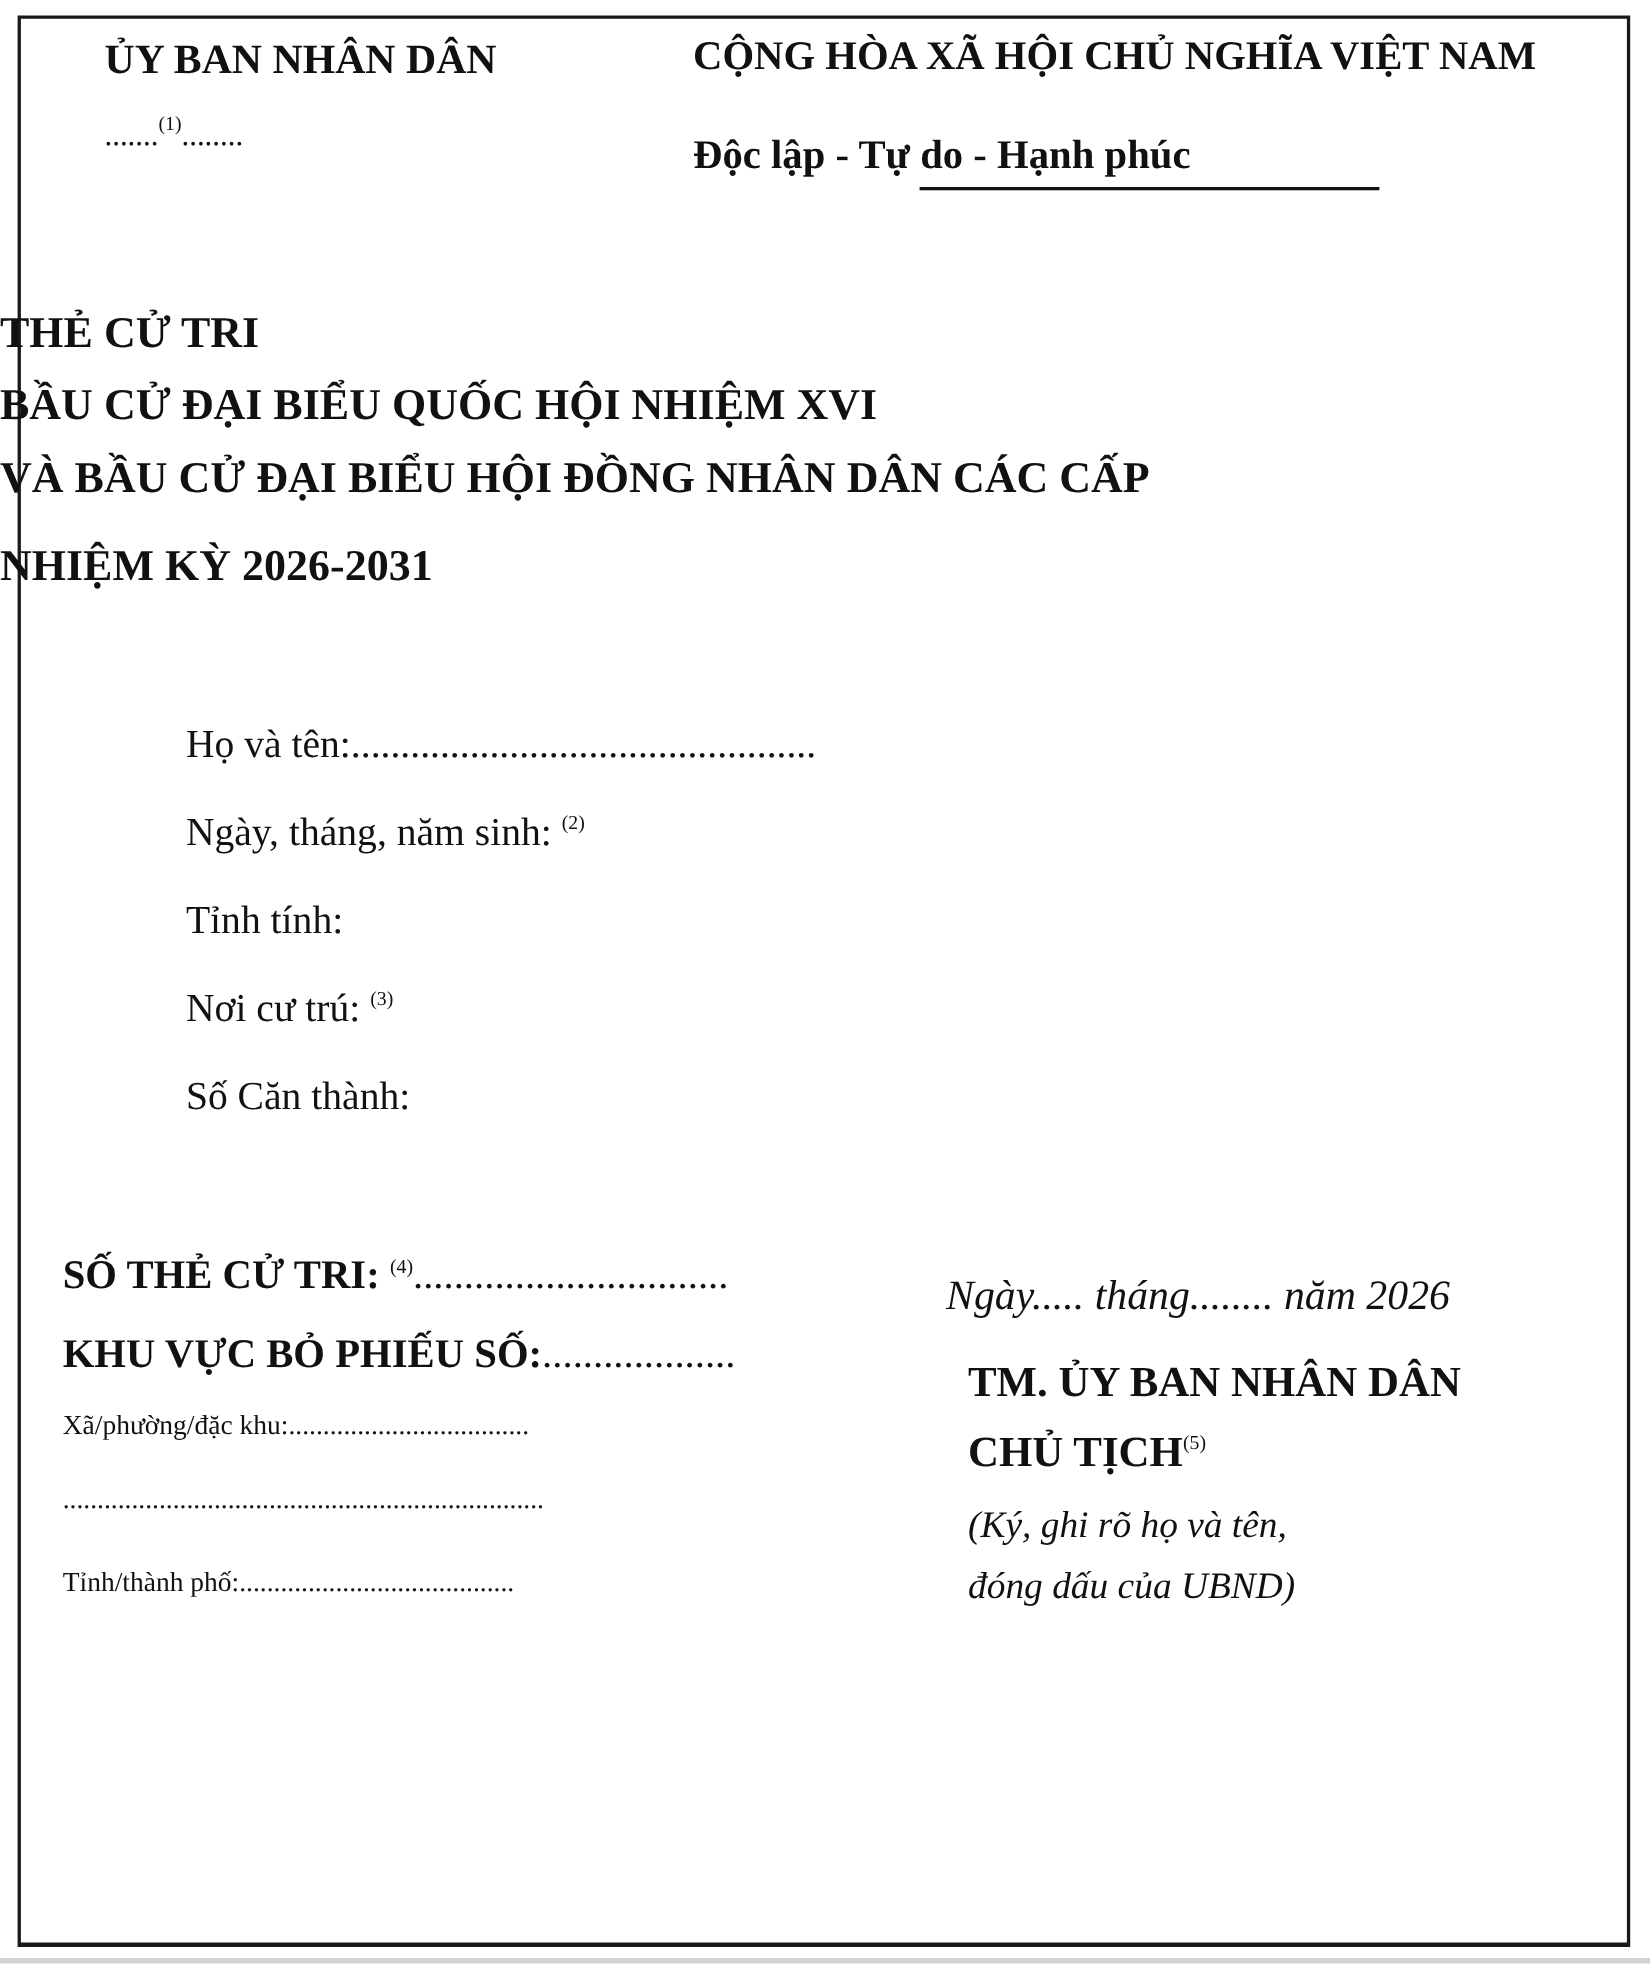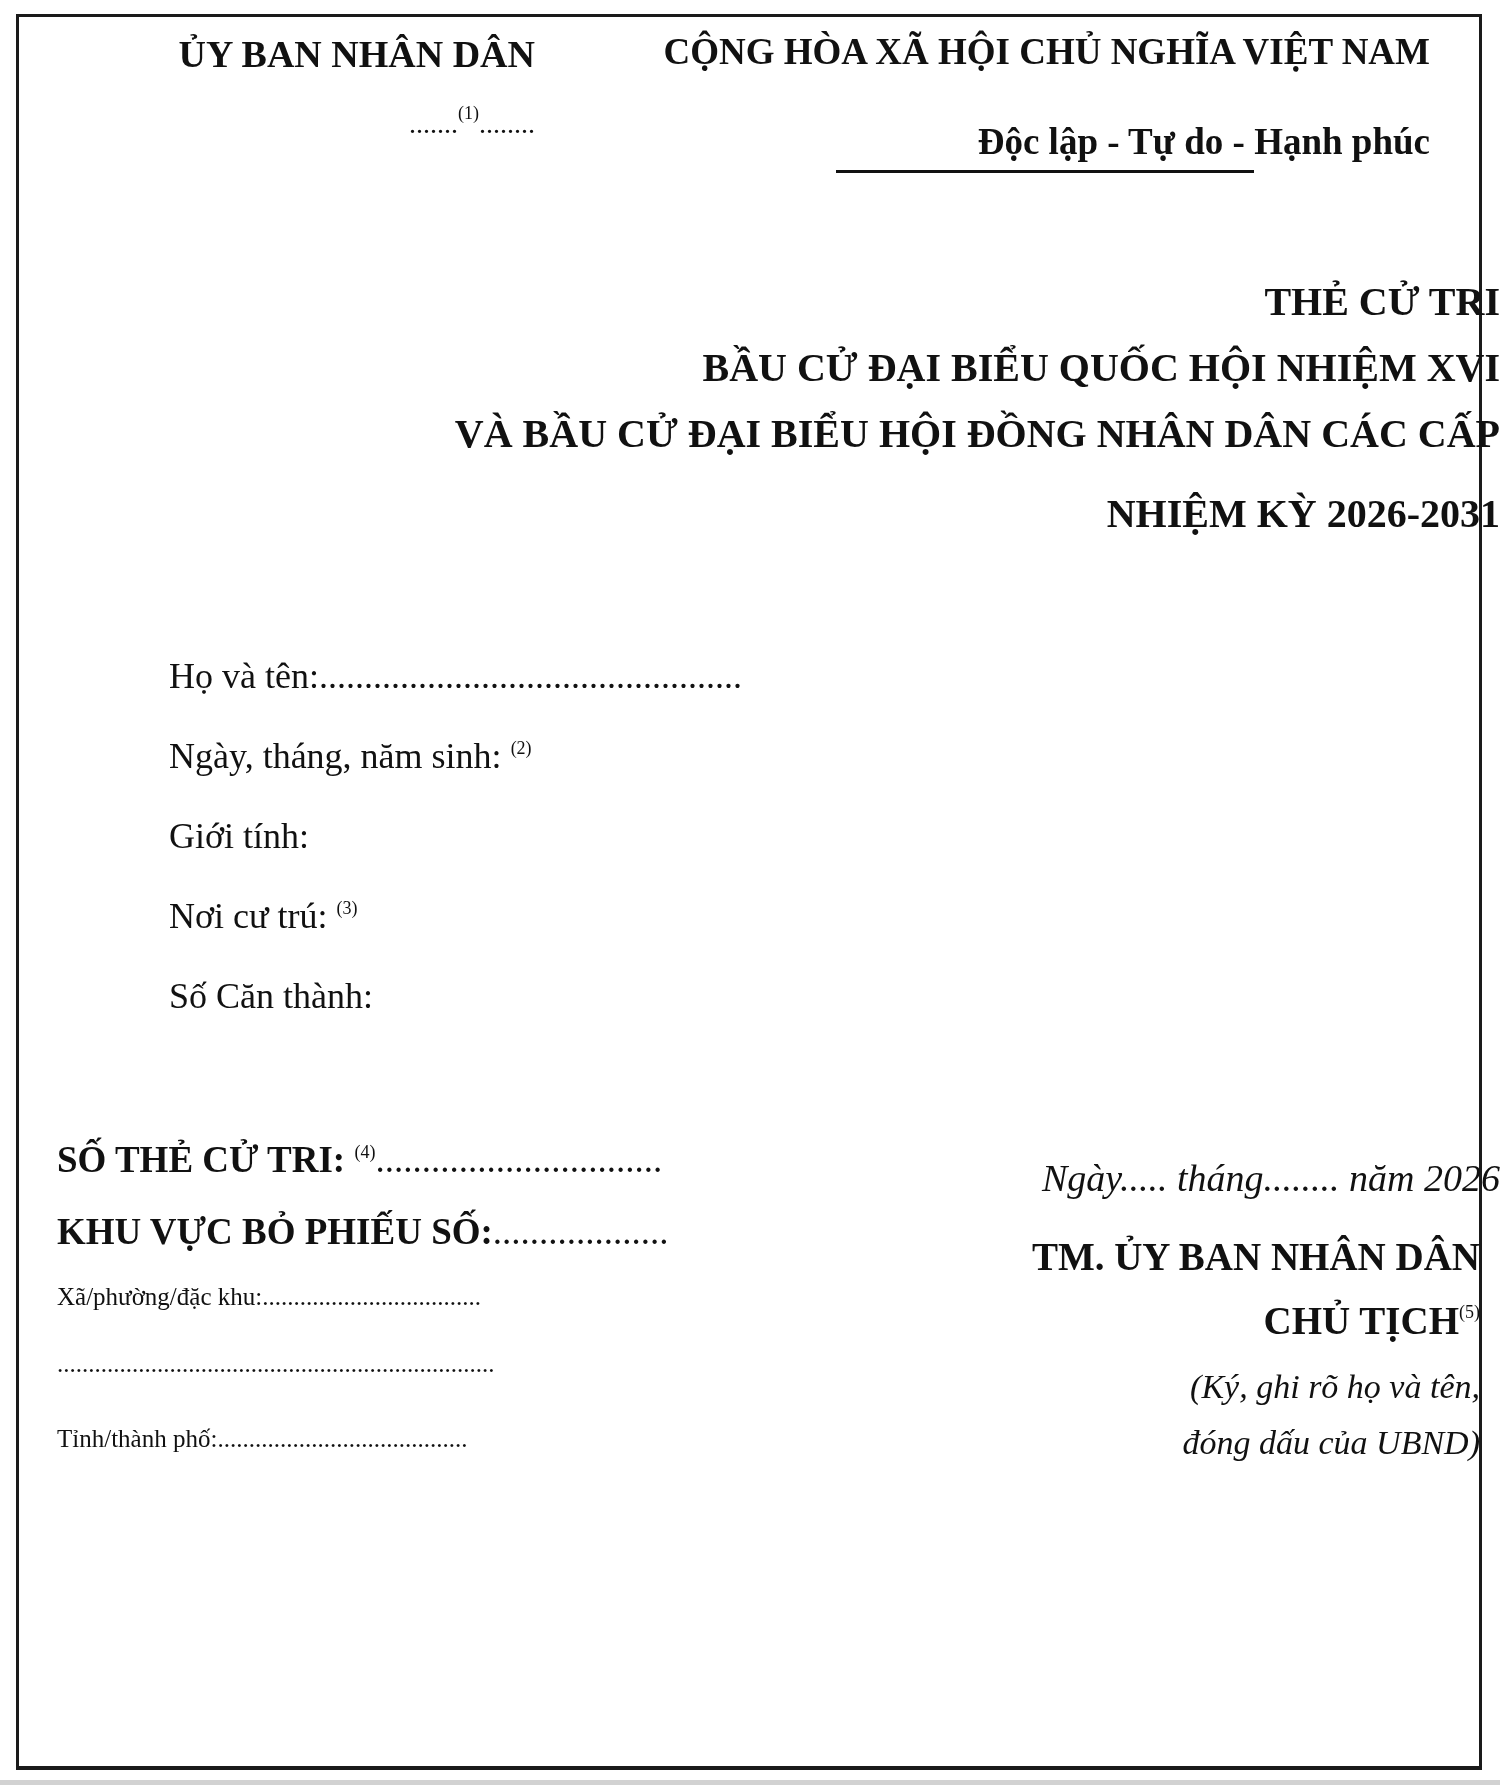--- a/index.html
+++ b/index.html
@@ -8,21 +8,21 @@
     font-family: "Liberation Serif", "DejaVu Serif", serif; color:#111;
   }
   .bottom-band { position:absolute; left:0; right:0; top:1780px; height:5px; background:#d2d2d2; }
   .frame {
     position:absolute; left:16px; top:14px; width:1460px; height:1749px;
     border:3px solid #1a1a1a; border-bottom-width:4px; background:#fff;
   }
   .abs { position:absolute; white-space:nowrap; }
   .bold { font-weight:bold; }
   .italic { font-style:italic; }
-  .center { text-align:right; }
+  .center { text-align:left; }
   sup.fn { font-size:18px; vertical-align:0; position:relative; top:-14px; font-weight:normal; }
 
   
   .h-left { left:95px; top:32px; width:440px; font-size:38px; }
   .h-left-sub { left:95px; top:108px; width:440px; font-size:28px; }
   .h-right { left:630px; top:30px; width:800px; font-size:37px; }
   .h-motto { left:630px; top:120px; width:800px; font-size:37px; }
   .h-rule { position:absolute; left:836px; top:170px; width:418px; height:3px; background:#111; }
 
   
@@ -59,21 +59,21 @@
 <div class="abs title-line bold center" style="top:410px;">VÀ BẦU CỬ ĐẠI BIỂU HỘI ĐỒNG NHÂN DÂN CÁC CẤP</div>
 <div class="abs title-line bold center" style="top:490px;">NHIỆM KỲ 2026-2031</div>
 
 <div class="abs field" style="top:655px;">
   <span>Họ và tên:</span><span>...............................................</span>
 </div>
 <div class="abs field" style="top:735px;">
   <span>Ngày, tháng, năm sinh:</span> <sup class="fn">(2)</sup><span></span>
 </div>
 <div class="abs field" style="top:815px;">
-  <span>Giới tính:</span><span></span>
+  <span>Tỉnh tính:</span><span></span>
 </div>
 <div class="abs field" style="top:895px;">
   <span>Nơi cư trú:</span> <sup class="fn">(3)</sup><span></span>
 </div>
 <div class="abs field" style="top:975px;">
   <span>Số Căn thành:</span><span></span>
 </div>
 
 <div class="abs bl-bold" style="top:1138px;">
   <span class="bold">SỐ THẺ CỬ TRI:</span> <sup class="fn">(4)</sup><span>...............................</span>

